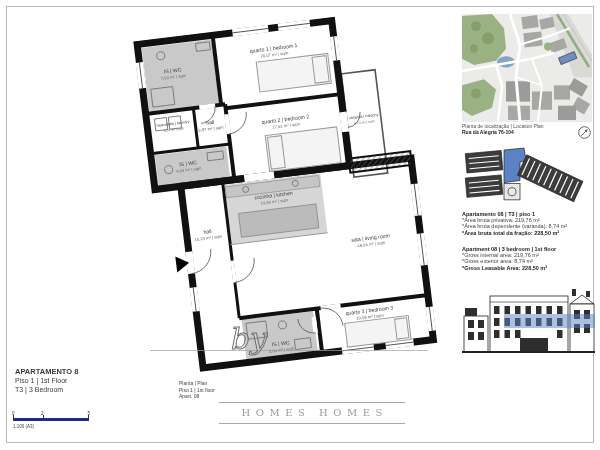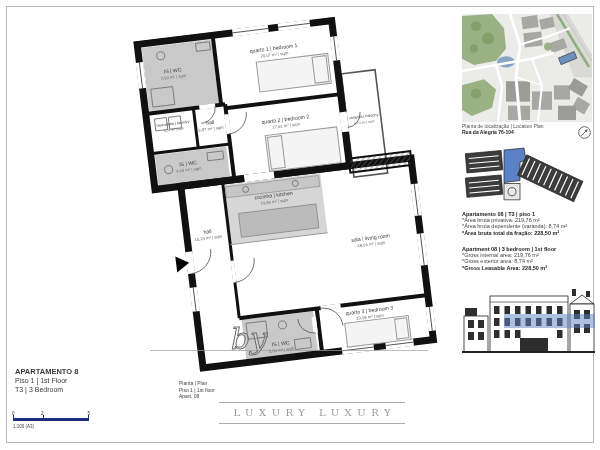--- a/index.html
+++ b/index.html
@@ -214,21 +214,21 @@
   </div>
 
   <div class="abs plan-caption">
     <div>Planta | Plan</div>
     <div>Piso 1 | 1st floor</div>
     <div>Apart. 08</div>
   </div>
 
   <div class="abs wm-strike"></div>
   <div class="abs wm-by">by</div>
-  <div class="abs wm-lux">LUXURY LUXURY</div>
+  <div class="abs wm-lux">HOMES HOMES</div>
 
   <div class="abs map">
     <svg viewBox="0 0 130 106" width="130" height="108" preserveAspectRatio="none">
       <rect width="130" height="106" fill="#ebebe9"></rect>
       <polygon points="0,2 30,0 42,14 44,34 34,46 12,50 0,44" fill="#9ab283"></polygon>
       <circle cx="14" cy="12" r="5" fill="#86a06c"></circle>
         <circle cx="26" cy="24" r="6" fill="#86a06c"></circle>
         <circle cx="12" cy="34" r="4" fill="#86a06c"></circle>
       <ellipse cx="44" cy="47" rx="9" ry="5.5" fill="#87a6c6"></ellipse>
       <polygon points="0,70 22,64 34,74 30,92 10,100 0,94" fill="#9ab283"></polygon>

